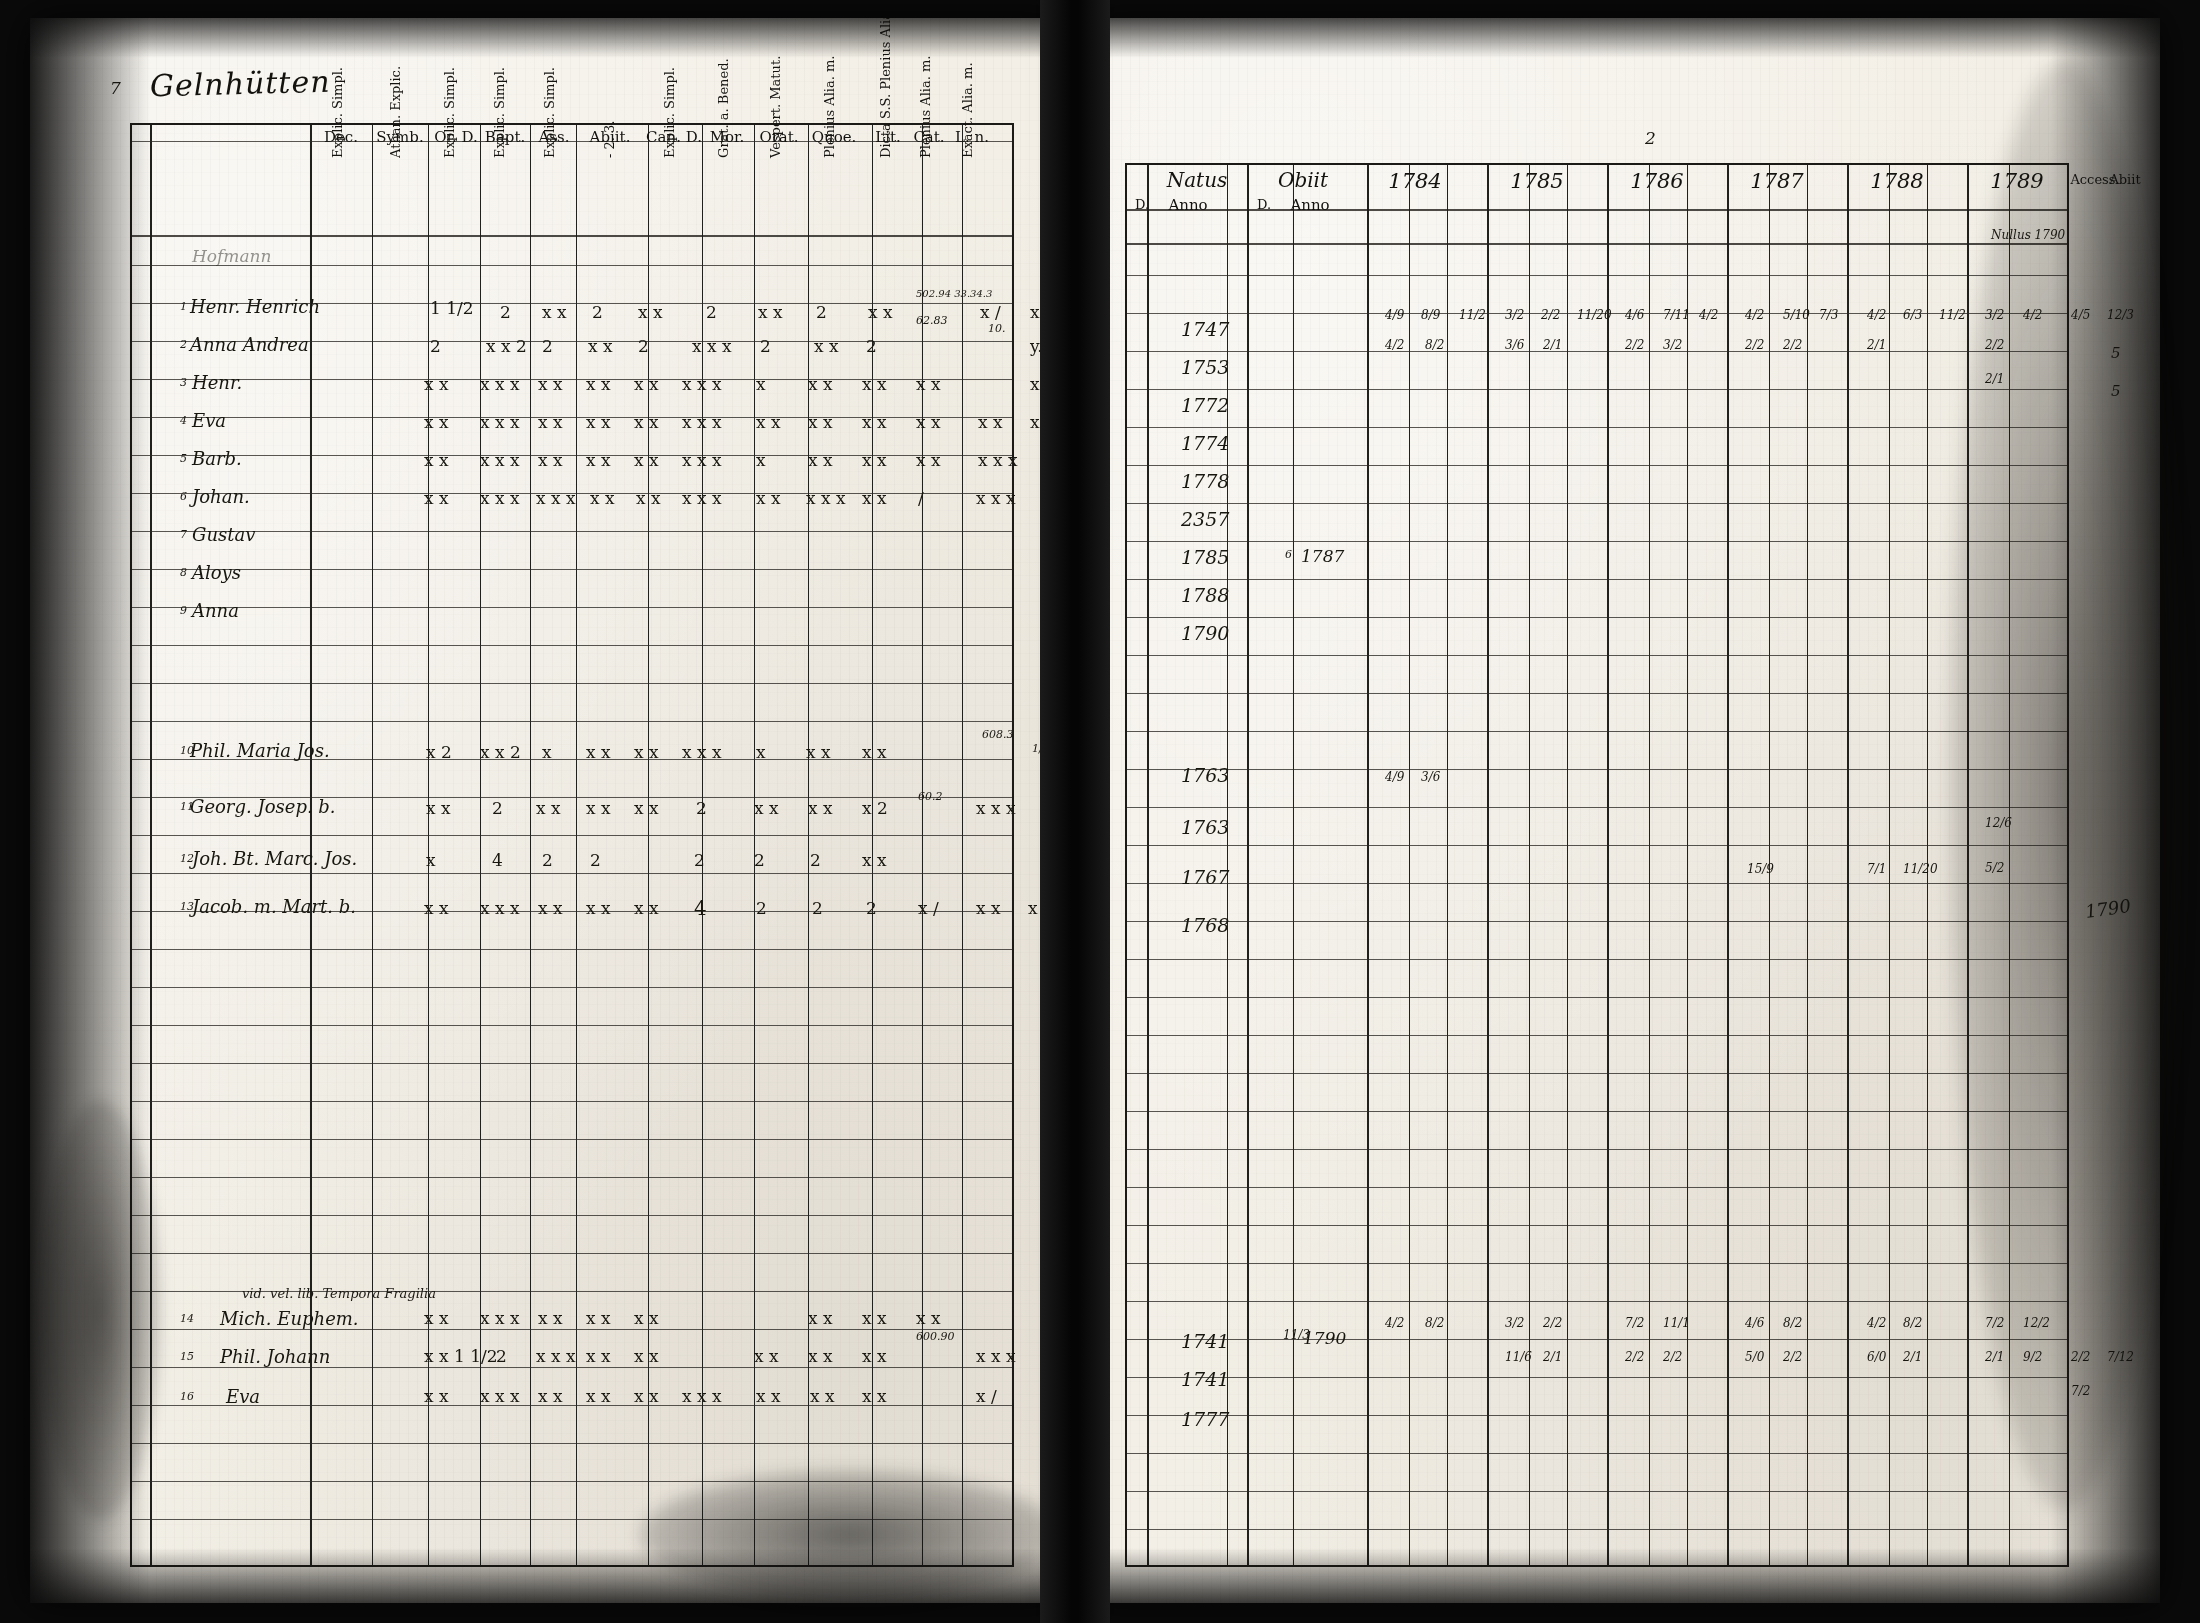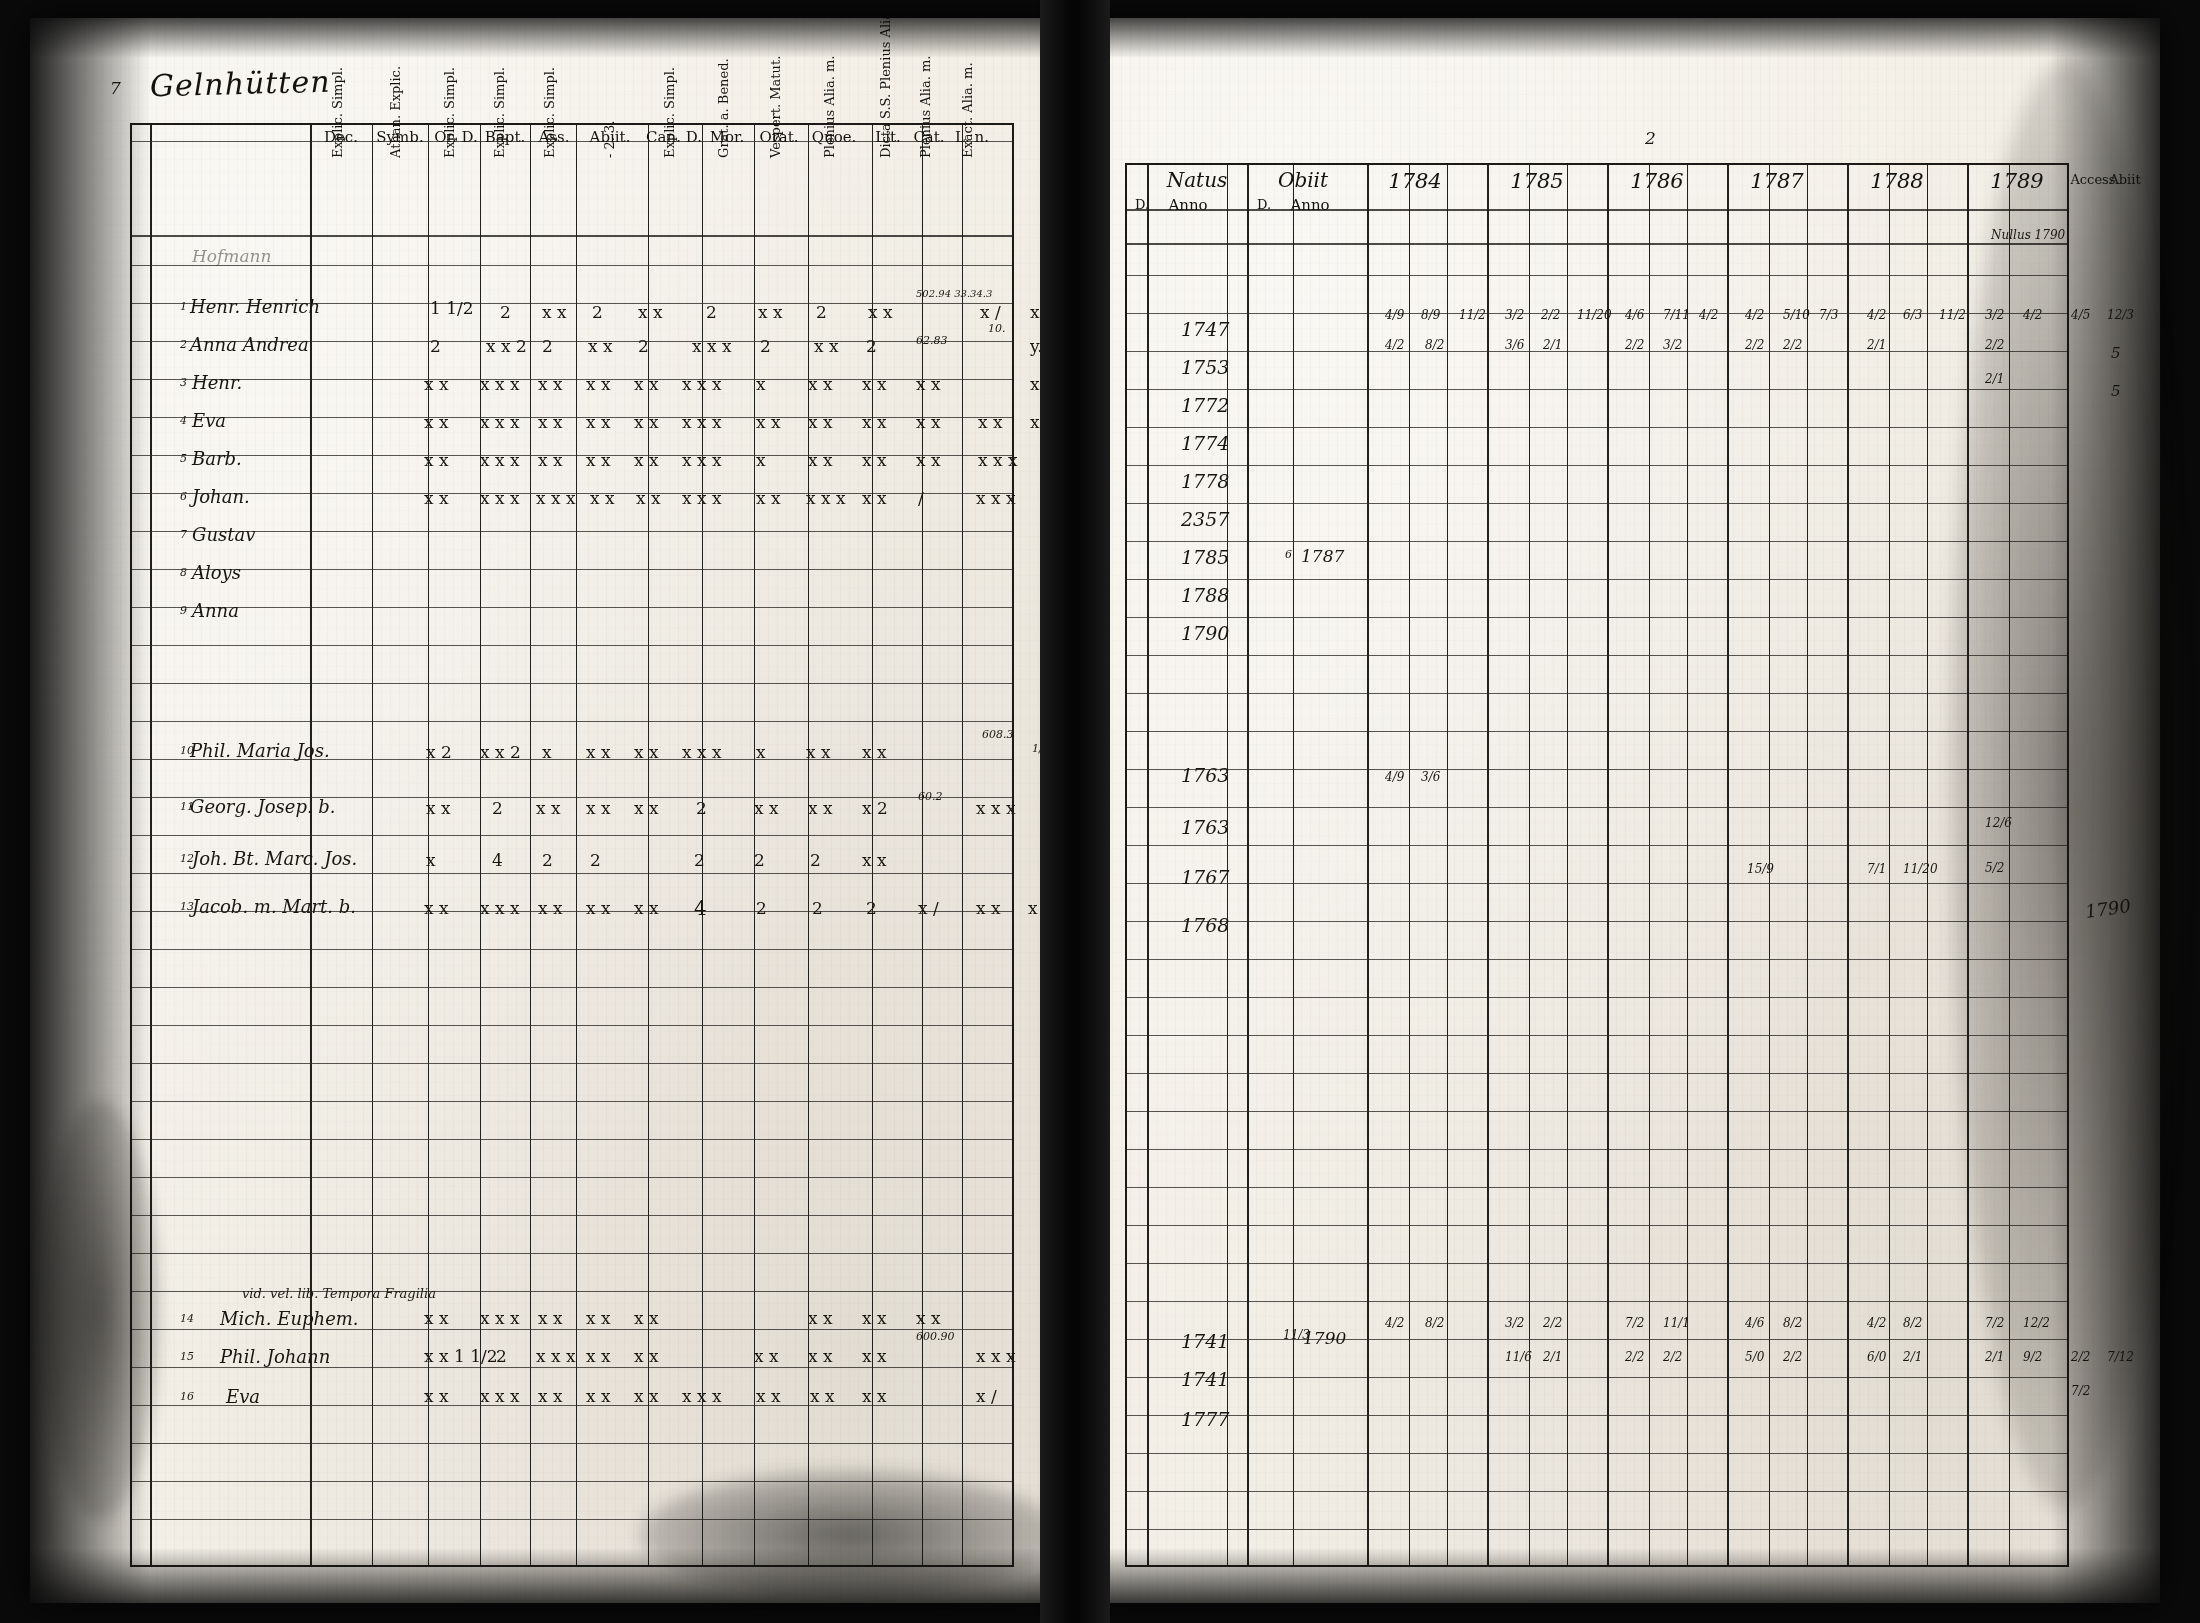--- a/index.html
+++ b/index.html
@@ -330,21 +330,21 @@
 
     <div class="mark" style="left:400px; top:318px;">2</div>
     <div class="mark" style="left:456px; top:318px;">x x 2</div>
     <div class="mark" style="left:512px; top:318px;">2</div>
     <div class="mark" style="left:558px; top:318px;">x x</div>
     <div class="mark" style="left:608px; top:318px;">2</div>
     <div class="mark" style="left:662px; top:318px;">x x x</div>
     <div class="mark" style="left:730px; top:318px;">2</div>
     <div class="mark" style="left:784px; top:318px;">x x</div>
     <div class="mark" style="left:836px; top:318px;">2</div>
-    <div class="tiny" style="left:886px; top:316px; font-size:11px;">62.83</div>
+    <div class="tiny" style="left:886px; top:296px; font-size:11px;">62.83</div>
     <div class="mark" style="left:1000px; top:318px;">y.</div>
 
     <div class="mark" style="left:394px; top:356px;">x x</div>
     <div class="mark" style="left:450px; top:356px;">x x x</div>
     <div class="mark" style="left:508px; top:356px;">x x</div>
     <div class="mark" style="left:556px; top:356px;">x x</div>
     <div class="mark" style="left:604px; top:356px;">x x</div>
     <div class="mark" style="left:652px; top:356px;">x x x</div>
     <div class="mark" style="left:726px; top:356px;">x</div>
     <div class="mark" style="left:778px; top:356px;">x x</div>

